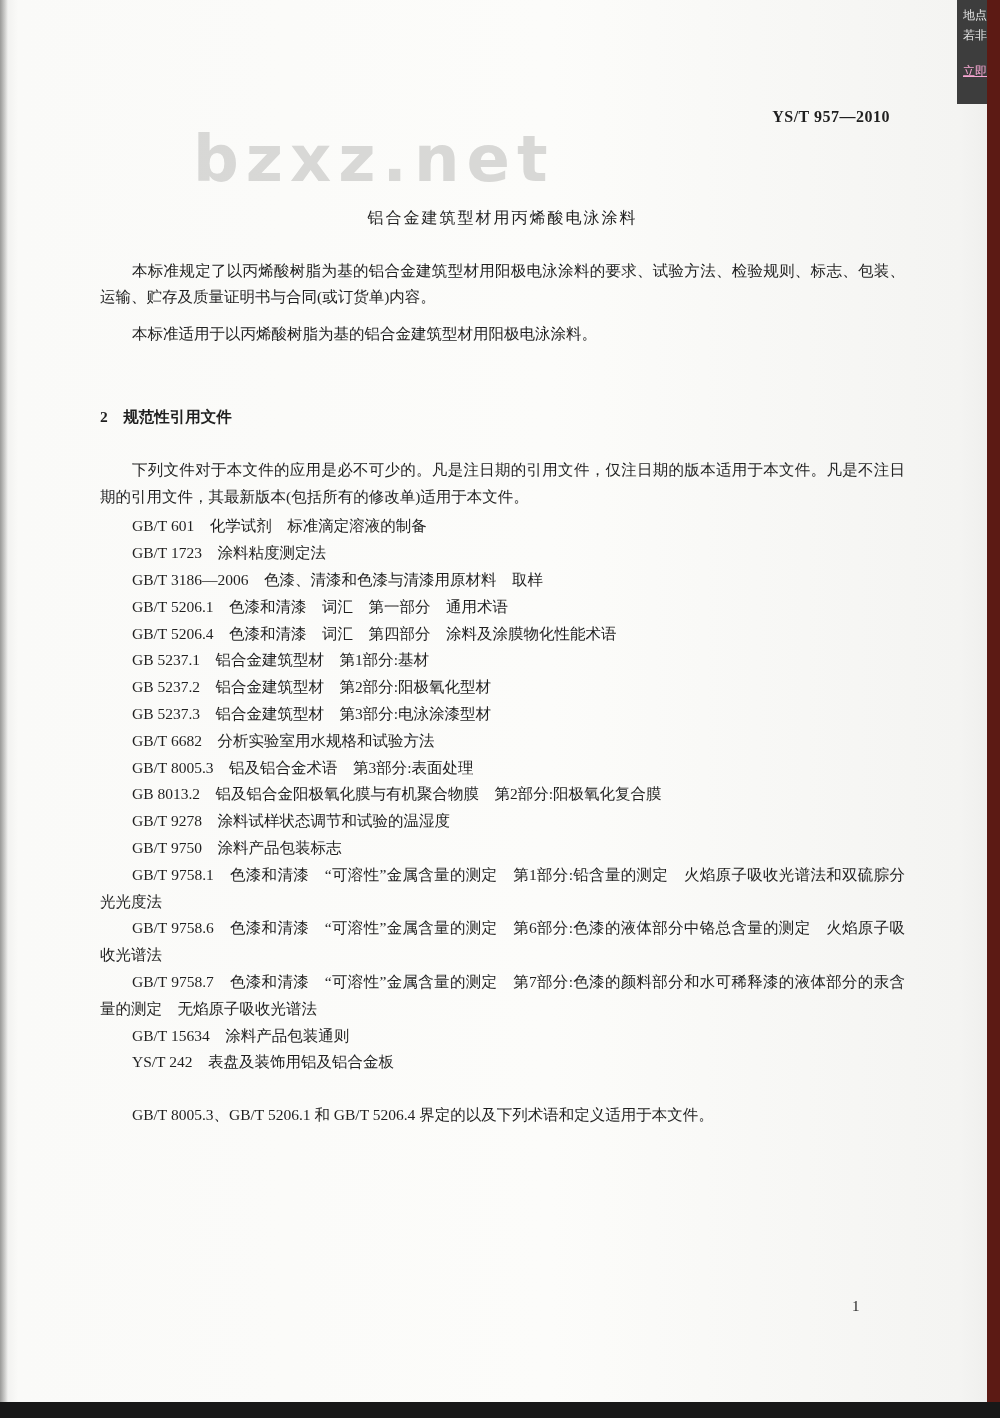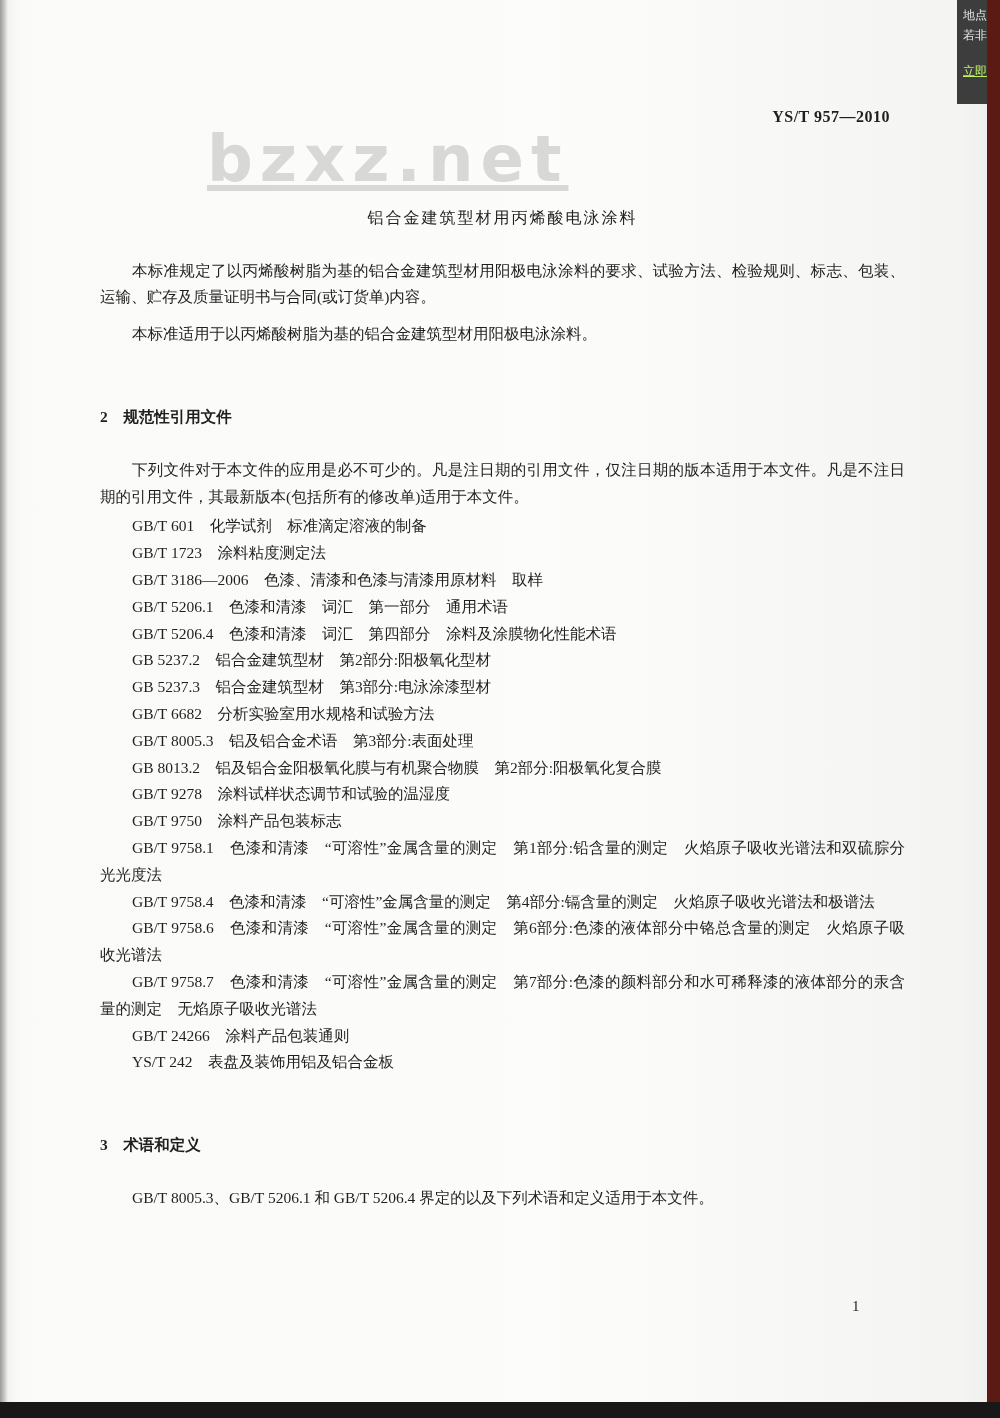--- a/index.html
+++ b/index.html
@@ -20,27 +20,27 @@
   .edge-bottom{ position:absolute; left:0; right:0; bottom:0; height:16px;
                 background:#181818; z-index:5; }
   
   .popup {
     position:absolute; top:0; right:13px; width:30px; height:104px;
     background:#3d3d3d; color:#e8e8e8; z-index:6;
     font-family:"Liberation Sans","DejaVu Sans",sans-serif;
     font-size:12px; line-height:20px; padding:5px 0 0 6px;
     box-sizing:border-box; overflow:hidden; white-space:nowrap;text-align:right;
   }
-  .popup-link { color:#bef264; text-decoration:underline; display:inline-block; margin-top:16px; cursor:pointer; }
+  .popup-link { color:#f9a8d4; text-decoration:underline; display:inline-block; margin-top:16px; cursor:pointer; }
   
   .watermark {
-    position:absolute; left:207px; top:122px; z-index:0;
+    position:absolute; left:193px; top:122px; z-index:0;
     font-family:"DejaVu Sans","Liberation Sans",sans-serif;
     font-weight:bold; font-size:64px; letter-spacing:7px;
-    color:#d2d2d0; opacity:.85; user-select:none;text-decoration:underline;
+    color:#d2d2d0; opacity:.85; user-select:none;
   }
   
   .page {
     position:relative; z-index:1;
     box-sizing:border-box;
     width:1000px;
     padding:104px 95px 0 100px;
     font-size:15.5px; line-height:26.8px;
   }
   .std-number { text-align:right; padding-right:15px; font-weight:bold; font-size:16px; letter-spacing:.5px; }
@@ -70,36 +70,35 @@
 
     <div class="h2 tight">2　规范性引用文件</div>
     <p class="para">下列文件对于本文件的应用是必不可少的。凡是注日期的引用文件，仅注日期的版本适用于本文件。凡是不注日期的引用文件，其最新版本(包括所有的修改单)适用于本文件。</p>
 
     <div class="ref-list">
       <p class="ref">GB/T 601　化学试剂　标准滴定溶液的制备</p>
       <p class="ref">GB/T 1723　涂料粘度测定法</p>
       <p class="ref">GB/T 3186—2006　色漆、清漆和色漆与清漆用原材料　取样</p>
       <p class="ref">GB/T 5206.1　色漆和清漆　词汇　第一部分　通用术语</p>
       <p class="ref">GB/T 5206.4　色漆和清漆　词汇　第四部分　涂料及涂膜物化性能术语</p>
+      <p class="ref">GB 5237.1　铝合金建筑型材　第1部分:基材</p>
       <p class="ref">GB 5237.2　铝合金建筑型材　第2部分:阳极氧化型材</p>
       <p class="ref">GB 5237.3　铝合金建筑型材　第3部分:电泳涂漆型材</p>
       <p class="ref">GB/T 6682　分析实验室用水规格和试验方法</p>
       <p class="ref">GB/T 8005.3　铝及铝合金术语　第3部分:表面处理</p>
       <p class="ref">GB 8013.2　铝及铝合金阳极氧化膜与有机聚合物膜　第2部分:阳极氧化复合膜</p>
       <p class="ref">GB/T 9278　涂料试样状态调节和试验的温湿度</p>
       <p class="ref">GB/T 9750　涂料产品包装标志</p>
       <p class="ref">GB/T 9758.1　色漆和清漆　“可溶性”金属含量的测定　第1部分:铅含量的测定　火焰原子吸收光谱法和双硫腙分光光度法</p>
-      <p class="ref">GB/T 9758.4　色漆和清漆　“可溶性”金属含量的测定　第4部分:镉含量的测定　火焰原子吸收光谱法和极谱法</p>
       <p class="ref">GB/T 9758.6　色漆和清漆　“可溶性”金属含量的测定　第6部分:色漆的液体部分中铬总含量的测定　火焰原子吸收光谱法</p>
       <p class="ref">GB/T 9758.7　色漆和清漆　“可溶性”金属含量的测定　第7部分:色漆的颜料部分和水可稀释漆的液体部分的汞含量的测定　无焰原子吸收光谱法</p>
-      <p class="ref">GB/T 24266　涂料产品包装通则</p>
+      <p class="ref">GB/T 15634　涂料产品包装通则</p>
       <p class="ref">YS/T 242　表盘及装饰用铝及铝合金板</p>
     </div>
 
-    <div class="h2 tight">3　术语和定义</div>
     <p class="para">GB/T 8005.3、GB/T 5206.1 和 GB/T 5206.4 界定的以及下列术语和定义适用于本文件。</p>
   </div>
 
   <div class="page-number">1</div>
 
   <div class="popup">
     <div>地点</div>
     <div>若非</div>
     <span class="popup-link">立即</span>
   </div>

